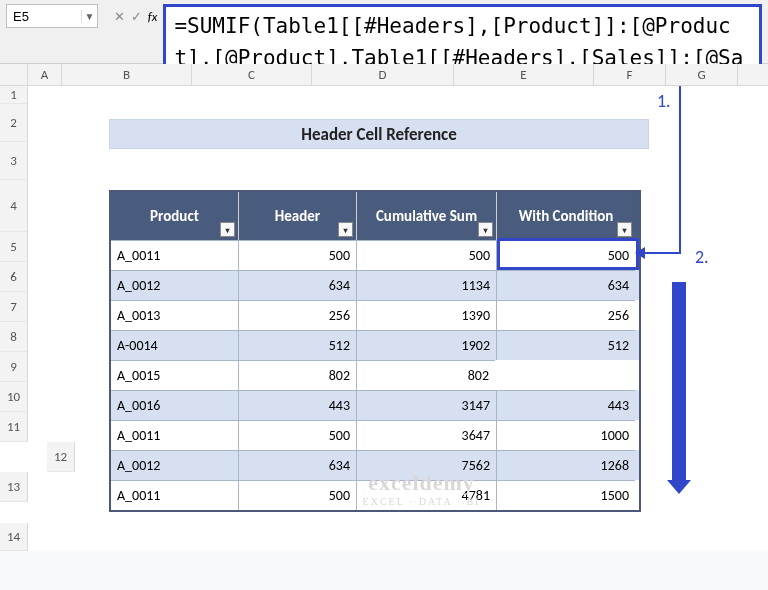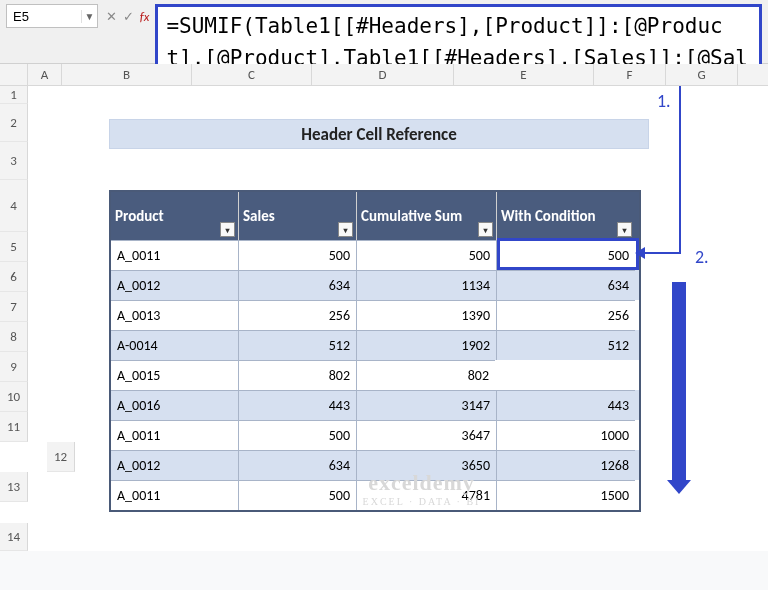--- a/index.html
+++ b/index.html
@@ -1,24 +1,24 @@
 <!DOCTYPE html>
 <html><head>
 <meta charset="utf-8">
 <style>
   * { box-sizing: border-box; margin: 0; padding: 0; }
   body { font-family: Calibri, Arial, sans-serif; font-size: 14px; background: #f8f9fa; width: 768px; height: 590px; overflow: hidden; position: relative; }
   
   .formula-bar { display: flex; align-items: flex-start; background: #f0f0f0; padding: 4px 6px; border-bottom: 1px solid #d0d0d0; height: 64px; }
-  .name-box { display: flex; align-items: center; background: #fff; border: 1px solid #c0c0c0; height: 24px; margin-right: 8px; }
+  .name-box { display: flex; align-items: center; background: #fff; border: 1px solid #c0c0c0; height: 24px; margin-right: 16px; }
   .name-box input { border: none; width: 74px; padding: 2px 6px; font-size: 13px; outline: none; }
   .name-box .dd { width: 16px; text-align: center; color: #666; font-size: 10px; cursor: pointer; border-left: 1px solid #e0e0e0; }
   .fx-controls { display: flex; align-items: center; height: 24px; margin-right: 6px; gap: 6px; color: #888; }
   .fx-controls span { cursor: pointer; font-size: 13px; }
-  .fx-label { font-style: italic; color: #b91c1c; }
+  .fx-label { font-style: italic; color: #000000; }
   .formula-wrap { flex: 1; border: 3px solid #3146c9; background: #fff; padding: 4px 8px; font-size: 21px; line-height: 1.5; font-family: Consolas, monospace; word-break: break-all; }
   
   .grid-area { position: relative; background: #fff; }
   .col-headers { display: flex; height: 22px; background: #f3f3f3; border-bottom: 1px solid #d8d8d8; }
   .corner { width: 28px; border-right: 1px solid #d8d8d8; background: #f3f3f3; }
   .col-h { border-right: 1px solid #d8d8d8; text-align: center; color: #555; font-size: 13px; line-height: 22px; position: relative; }
   .row-h { width: 28px; border-right: 1px solid #d8d8d8; border-bottom: 1px solid #e6e6e6; background: #f3f3f3; text-align: center; color: #555; font-size: 13px; display: flex; align-items: center; justify-content: center; }
   .grid-body { display: flex; }
   .row-headers { display: flex; flex-direction: column; }
   .sheet { position: relative; flex: 1; }
@@ -28,21 +28,21 @@
   .colC { width: 120px; }
   .colD { width: 142px; }
   .colE { width: 140px; }
   .colF { width: 72px; }
   .colG { width: 72px; }
   
   .title-band { position: absolute; left: 34px; top: 33px; width: 540px; height: 30px; background: #d6e0f0; border: 1px solid #c8d4e8; display: flex; align-items: center; justify-content: center; font-weight: bold; font-size: 17px; color: #222; }
   
   .data-table { position: absolute; left: 34px; top: 104px; width: 532px; border: 2px solid #4a5a78; }
   .dt-head { display: flex; background: #4a5c7e; color: #fff; height: 48px; }
-  .dt-head .th { border-right: 1px solid #d0d0d0; display: flex; align-items: center; justify-content: flex-start; font-weight: bold; font-size: 15px; position: relative; padding: 0 4px; text-align: center; }
+  .dt-head .th { border-right: 1px solid #d0d0d0; display: flex; align-items: center; justify-content: center; font-weight: bold; font-size: 15px; position: relative; padding: 0 4px; text-align: center; }
   .dt-head .th:last-child { border-right: none; }
   .filter { position: absolute; right: 3px; bottom: 3px; width: 15px; height: 15px; background: #f8f8f8; border: 1px solid #888; display: flex; align-items: center; justify-content: center; font-size: 8px; color: #333; cursor: pointer; }
   .dt-row { display: flex; height: 30px; }
   .dt-row:nth-child(even) { background: #d6e0f0; }
   .dt-row .td { border-right: 1px solid #a8b4c8; border-top: 1px solid #a8b4c8; padding: 0 6px; display: flex; align-items: center; font-size: 14px; }
   .dt-row .td:last-child { border-right: none; }
   .td.num { justify-content: flex-end; }
   .w1 { width: 128px; } .w2 { width: 118px; } .w3 { width: 140px; } .w4 { width: 138px; }
   
   .sel-box { position: absolute; border: 3px solid #3146c9; pointer-events: none; }
@@ -103,21 +103,21 @@
 
       <div class="title-band">Header Cell Reference</div>
 
       <div class="data-table">
         <div class="dt-head">
           <div class="th w1">
               <span>Product</span>
               <span class="filter">▾</span>
             </div>
           <div class="th w2">
-              <span>Sales</span>
+              <span>Header</span>
               <span class="filter">▾</span>
             </div>
           <div class="th w3">
               <span>Cumulative Sum</span>
               <span class="filter">▾</span>
             </div>
           <div class="th w4">
               <span>With Condition</span>
               <span class="filter">▾</span>
             </div>
@@ -160,21 +160,21 @@
             </div>
             <div class="dt-row">
               <div class="td w1">A_0011</div>
               <div class="td w2 num">500</div>
               <div class="td w3 num">3647</div>
               <div class="td w4 num">1000</div>
             </div>
             <div class="dt-row">
               <div class="td w1">A_0012</div>
               <div class="td w2 num">634</div>
-              <div class="td w3 num">3650</div>
+              <div class="td w3 num">7562</div>
               <div class="td w4 num">1268</div>
             </div>
             <div class="dt-row">
               <div class="td w1">A_0011</div>
               <div class="td w2 num">500</div>
               <div class="td w3 num">4781</div>
               <div class="td w4 num">1500</div>
             </div>
           </div>
       </div>

